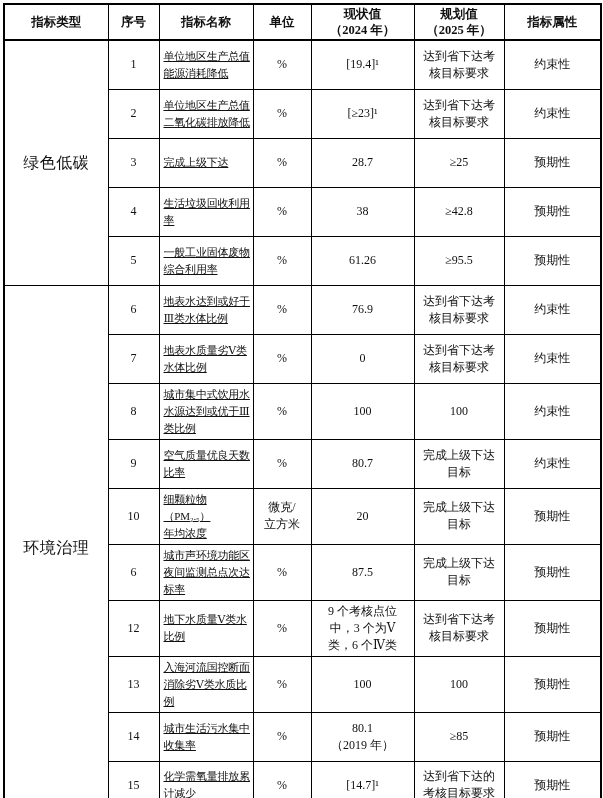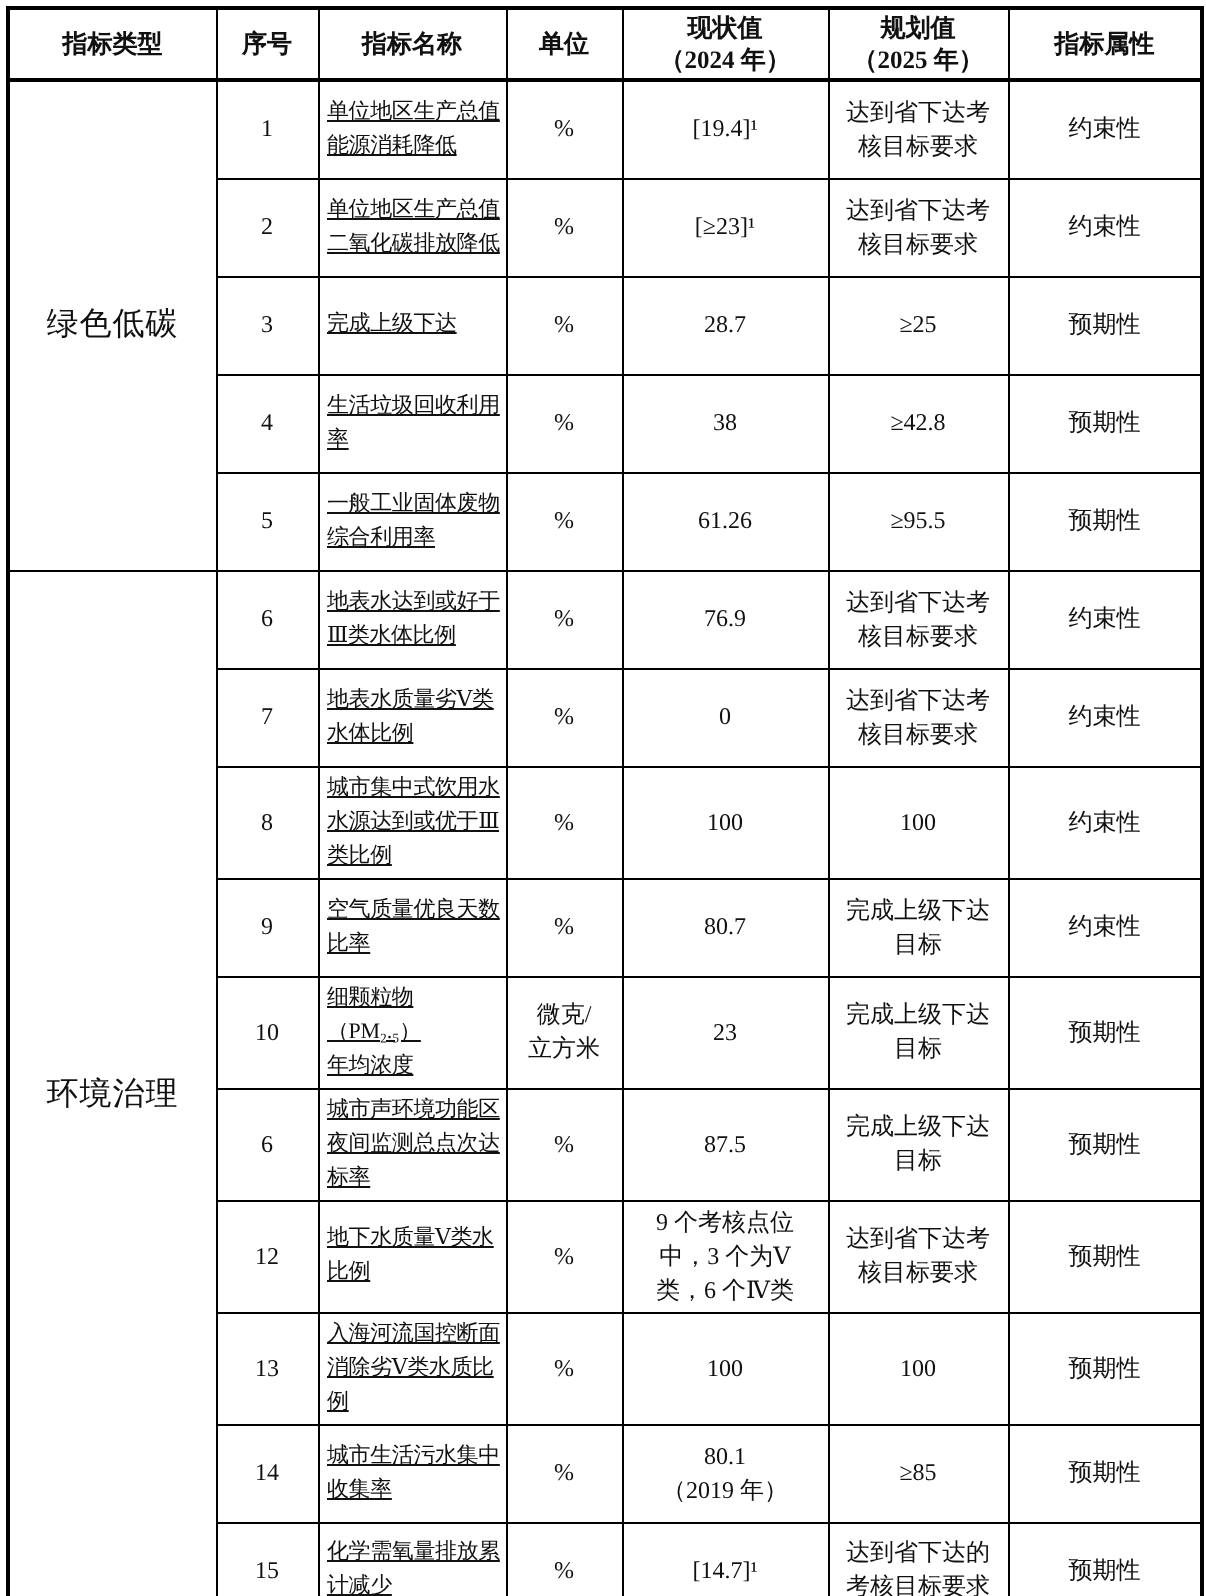--- a/index.html
+++ b/index.html
@@ -157,21 +157,21 @@
           <td>完成上级下达
 目标</td>
           <td>约束性</td>
         </tr>
         <tr>
           <td>10</td>
           <td class="name-cell">细颗粒物（PM₂.₅）
 年均浓度</td>
           <td>微克/
 立方米</td>
-          <td>23</td>
+          <td>20</td>
           <td>完成上级下达
 目标</td>
           <td>预期性</td>
         </tr>
         <tr>
           <td>6</td>
           <td class="name-cell">城市声环境功能区
 夜间监测总点次达
 标率</td>
           <td>%</td>

